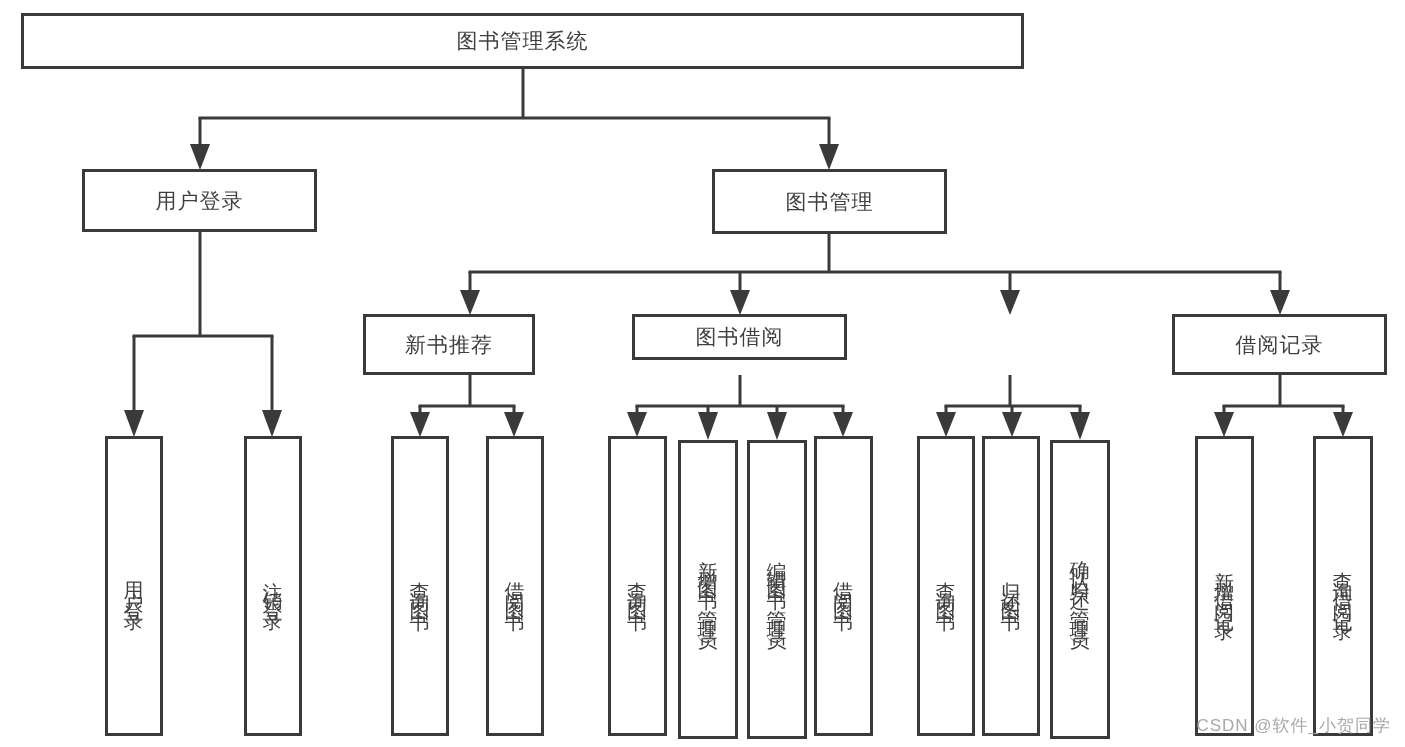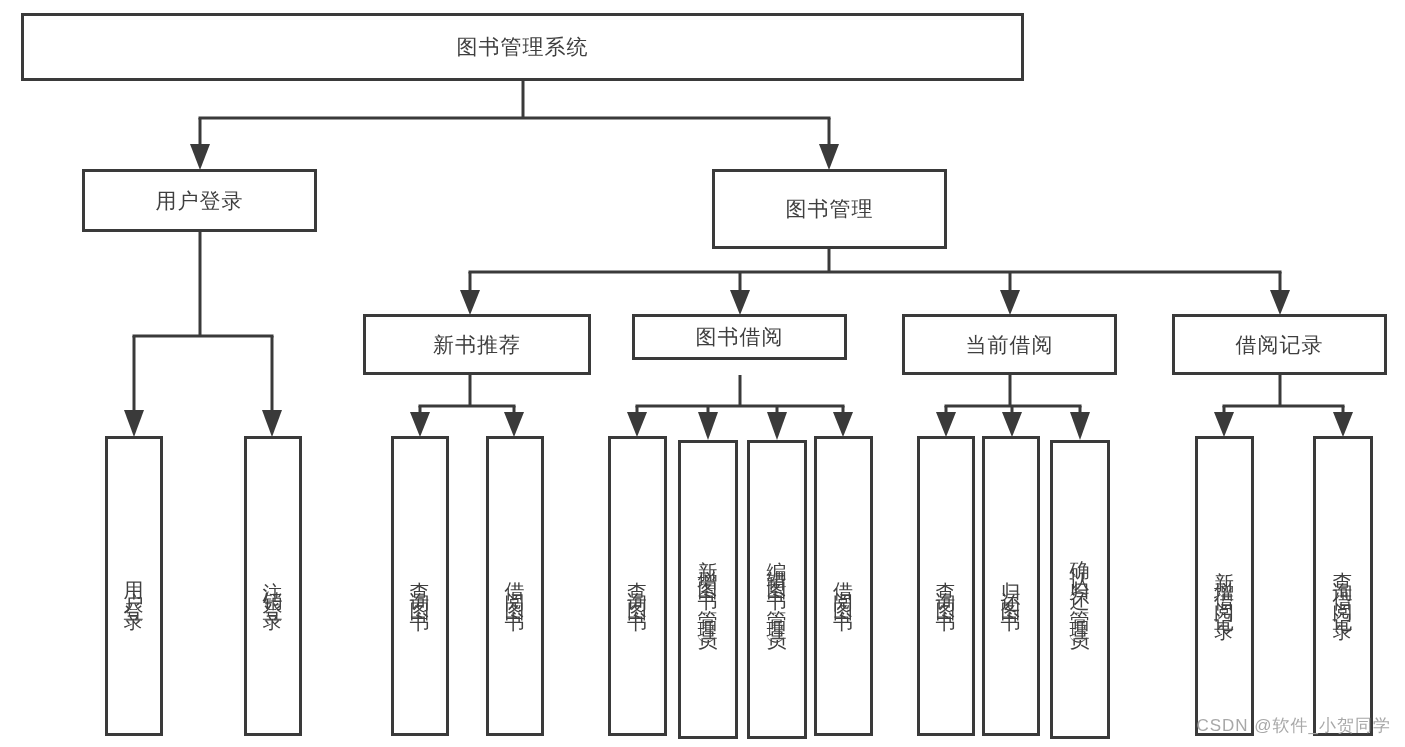--- a/index.html
+++ b/index.html
@@ -120,39 +120,36 @@
     <g>
       <line x1="1280" y1="375" x2="1280" y2="407"></line>
       <line x1="1222.5" y1="406" x2="1344.5" y2="406"></line>
       <line x1="1224" y1="406" x2="1224" y2="418"></line>
       <polygon points="1214,412 1234,412 1224,437" stroke="none"></polygon>
       <line x1="1343" y1="406" x2="1343" y2="418"></line>
       <polygon points="1333,412 1353,412 1343,437" stroke="none"></polygon>
     </g>
   </svg>
 
-  <div class="box h-box" style="left:21px;top:13px;width:1003px;height:68px;">
+  <div class="box h-box" style="left:21px;top:13px;width:1003px;height:56px;">
     <span>图书管理系统</span>
   </div>
 
   <div class="box h-box" style="left:82px;top:169px;width:235px;height:63px;">
     <span>用户登录</span>
   </div>
-  <div class="box h-box" style="left:712px;top:169px;width:235px;height:80px;">
+  <div class="box h-box" style="left:712px;top:169px;width:235px;height:65px;">
     <span>图书管理</span>
   </div>
 
-  <div class="box h-box" style="left:363px;top:314px;width:228px;height:61px;font-family:Liberation Mono, monospace;">
+  <div class="box h-box" style="left:363px;top:314px;width:172px;height:61px;font-family:Liberation Mono, monospace;">
     <span>新书推荐</span>
   </div>
   <div class="box h-box" style="left:632px;top:314px;width:215px;height:46px;">
     <span>图书借阅</span>
-  </div>
-  <div class="box h-box" style="left:902px;top:314px;width:215px;height:61px;">
-    <span>当前借阅</span>
   </div>
   <div class="box h-box" style="left:1172px;top:314px;width:215px;height:61px;">
     <span>借阅记录</span>
   </div>
 
   <div class="box v-box" style="left:105px;top:436px;width:58px;height:300px;">
     <span class="vtext">用户登录</span>
   </div>
   <div class="box v-box" style="left:244px;top:436px;width:58px;height:300px;">
     <span class="vtext">注销登录</span>

